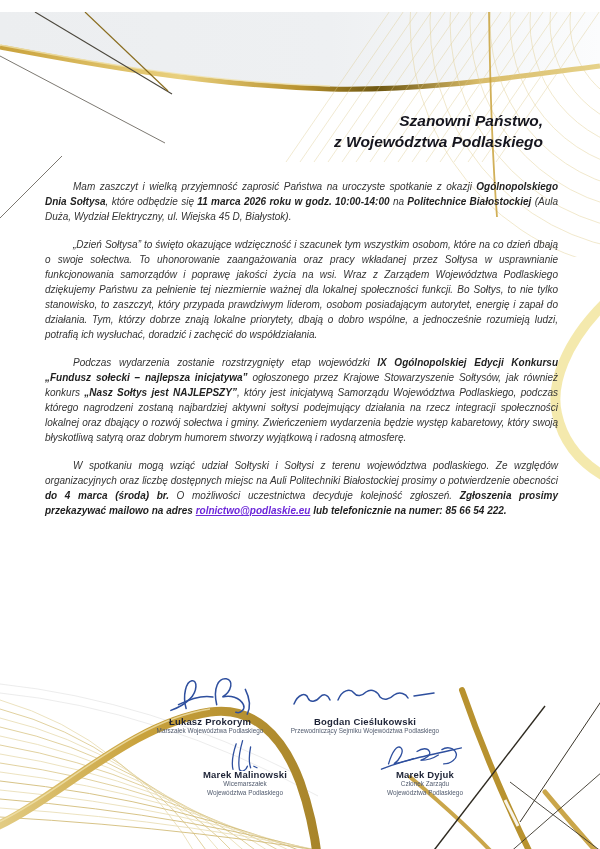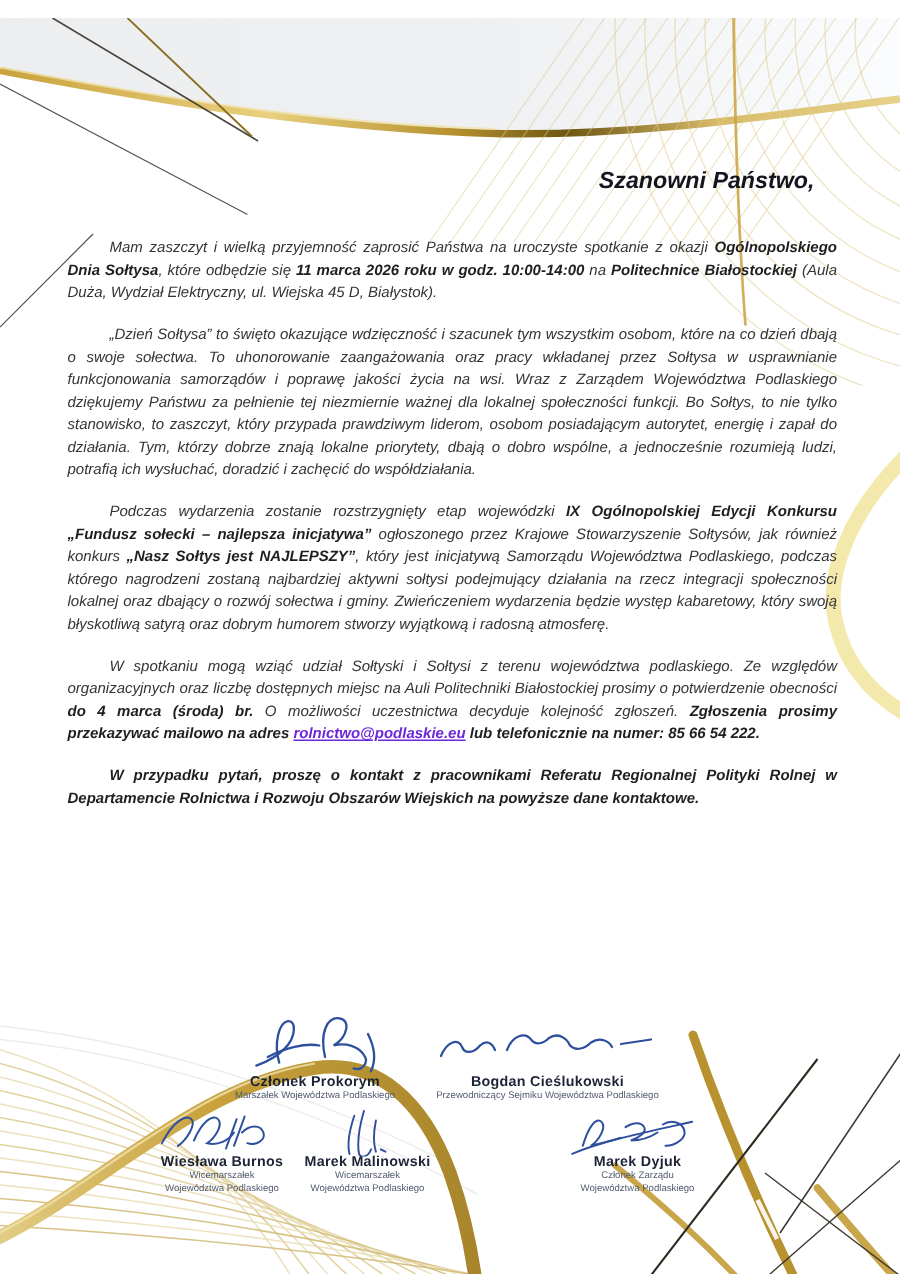--- a/index.html
+++ b/index.html
@@ -134,71 +134,57 @@
       <path d="M545,694 L428,846" stroke="#2e2a20" stroke-width="1.4"></path>
       <path d="M602,688 L520,810" stroke="#3a352a" stroke-width="1"></path>
       <path d="M602,760 L500,849" stroke="#3a352a" stroke-width="0.9"></path>
       <path d="M510,770 L602,840" stroke="#3a352a" stroke-width="0.9"></path>
     </g>
   </svg>
 
   <div class="content">
     <div class="salutation">
       <div>Szanowni Państwo,</div>
+      <div>z Województwa Podlaskiego</div>
     </div>
 
     <p class="para"><span>Mam zaszczyt i wielką przyjemność zaprosić Państwa na uroczyste spotkanie z okazji </span><span class="b">Ogólnopolskiego Dnia Sołtysa</span><span>, które odbędzie się </span><span class="b">11 marca 2026 roku w godz. 10:00-14:00</span><span> na </span><span class="b">Politechnice Białostockiej</span><span> (Aula Duża, Wydział Elektryczny, ul. Wiejska 45 D, Białystok).</span></p>
 
     <p class="para"><span>„Dzień Sołtysa” to święto okazujące wdzięczność i szacunek tym wszystkim osobom, które na co dzień dbają o swoje sołectwa. To uhonorowanie zaangażowania oraz pracy wkładanej przez Sołtysa w usprawnianie funkcjonowania samorządów i poprawę jakości życia na wsi. Wraz z Zarządem Województwa Podlaskiego dziękujemy Państwu za pełnienie tej niezmiernie ważnej dla lokalnej społeczności funkcji. Bo Sołtys, to nie tylko stanowisko, to zaszczyt, który przypada prawdziwym liderom, osobom posiadającym autorytet, energię i zapał do działania. Tym, którzy dobrze znają lokalne priorytety, dbają o dobro wspólne, a jednocześnie rozumieją ludzi, potrafią ich wysłuchać, doradzić i zachęcić do współdziałania.</span></p>
 
     <p class="para"><span>Podczas wydarzenia zostanie rozstrzygnięty etap wojewódzki </span><span class="b">IX Ogólnopolskiej Edycji Konkursu „Fundusz sołecki – najlepsza inicjatywa”</span><span> ogłoszonego przez Krajowe Stowarzyszenie Sołtysów, jak również konkurs </span><span class="b">„Nasz Sołtys jest NAJLEPSZY”</span><span>, który jest inicjatywą Samorządu Województwa Podlaskiego, podczas którego nagrodzeni zostaną najbardziej aktywni sołtysi podejmujący działania na rzecz integracji społeczności lokalnej oraz dbający o rozwój sołectwa i gminy. Zwieńczeniem wydarzenia będzie występ kabaretowy, który swoją błyskotliwą satyrą oraz dobrym humorem stworzy wyjątkową i radosną atmosferę.</span></p>
 
     <p class="para"><span>W spotkaniu mogą wziąć udział Sołtyski i Sołtysi z terenu województwa podlaskiego. Ze względów organizacyjnych oraz liczbę dostępnych miejsc na Auli Politechniki Białostockiej prosimy o potwierdzenie obecności </span><span class="b">do 4 marca (środa) br.</span><span> O możliwości uczestnictwa decyduje kolejność zgłoszeń. </span><span class="b">Zgłoszenia prosimy przekazywać mailowo na adres </span><span class="bu">rolnictwo@podlaskie.eu</span><span class="b"> lub telefonicznie na numer: 85 66 54 222.</span></p>
 
-    <p class="para b"><span>W przypadku pytań, proszę o kontakt z pracownikami Referatu Regionalnej Polityki Rolnej w Departamencie Rolnictwa i Rozwoju Obszarów Wiejskich na powyższe dane kontaktowe.</span></p>
   </div>
 
   <div class="sig sig-r1" style="left:110px;">
     <svg class="scribble" width="110" height="42" viewBox="0 0 110 44">
       <g fill="none" stroke="#2e4f9e" stroke-width="1.6" stroke-linecap="round">
         <path d="M30,34 C26,20 30,6 36,5 C42,4 42,16 34,24 C28,30 20,34 14,36"></path>
         <path d="M22,30 C34,24 48,20 58,22"></path>
         <path d="M62,30 C58,12 64,2 72,3 C80,4 78,16 68,22 C76,20 86,22 90,30 C92,34 88,40 82,38"></path>
         <path d="M92,14 C96,22 98,32 94,40"></path>
       </g>
     </svg>
-    <div class="name">Członek Prokorym</div>
+    <div class="name">Łukasz Prokorym</div>
     <div class="title">Marszałek Województwa Podlaskiego</div>
   </div>
   <div class="sig sig-r1" style="left:265px;">
     <svg class="scribble" width="150" height="42" viewBox="0 0 150 30">
       <g fill="none" stroke="#2e4f9e" stroke-width="1.5" stroke-linecap="round">
         <path d="M4,22 C8,12 16,10 18,16 C20,21 26,20 30,15 C34,11 38,13 40,18"></path>
         <path d="M48,18 C52,8 60,6 64,11 C67,15 72,14 76,10 C82,6 88,10 90,15 C94,19 100,17 104,13 C110,9 116,12 118,16"></path>
         <path d="M124,14 L144,11"></path>
       </g>
     </svg>
     <div class="name">Bogdan Cieślukowski</div>
     <div class="title">Przewodniczący Sejmiku Województwa Podlaskiego</div>
   </div>
 
-  <div class="sig sig-r2" style="left:86px;">
-    <svg class="scribble" width="100" height="32" viewBox="0 0 110 36">
-      <g fill="none" stroke="#2e4f9e" stroke-width="1.5" stroke-linecap="round">
-        <path d="M10,26 C18,10 28,4 32,8 C36,12 28,24 22,28"></path>
-        <path d="M34,24 C40,10 48,4 52,8 C56,12 50,22 44,26 C52,28 60,24 64,18"></path>
-        <path d="M66,8 L58,30"></path>
-          <path d="M72,6 L64,28"></path>
-        <path d="M70,18 C76,12 84,12 86,18 C88,24 80,28 74,26"></path>
-      </g>
-    </svg>
-    <div class="name">Wiesława Burnos</div>
-    <div class="title">Wicemarszałek</div>
-    <div class="title">Województwa Podlaskiego</div>
-  </div>
   <div class="sig sig-r2" style="left:183px;">
     <svg class="scribble" width="100" height="32" viewBox="0 0 110 40">
       <g fill="none" stroke="#2e4f9e" stroke-width="1.6" stroke-linecap="round">
         <path d="M44,6 C40,18 38,30 40,38"></path>
         <path d="M52,2 C48,16 46,28 48,38 C50,42 56,40 58,34"></path>
         <path d="M62,10 C60,20 60,30 62,36"></path>
         <path d="M66,34 L70,36"></path>
       </g>
     </svg>
     <div class="name">Marek Malinowski</div>

